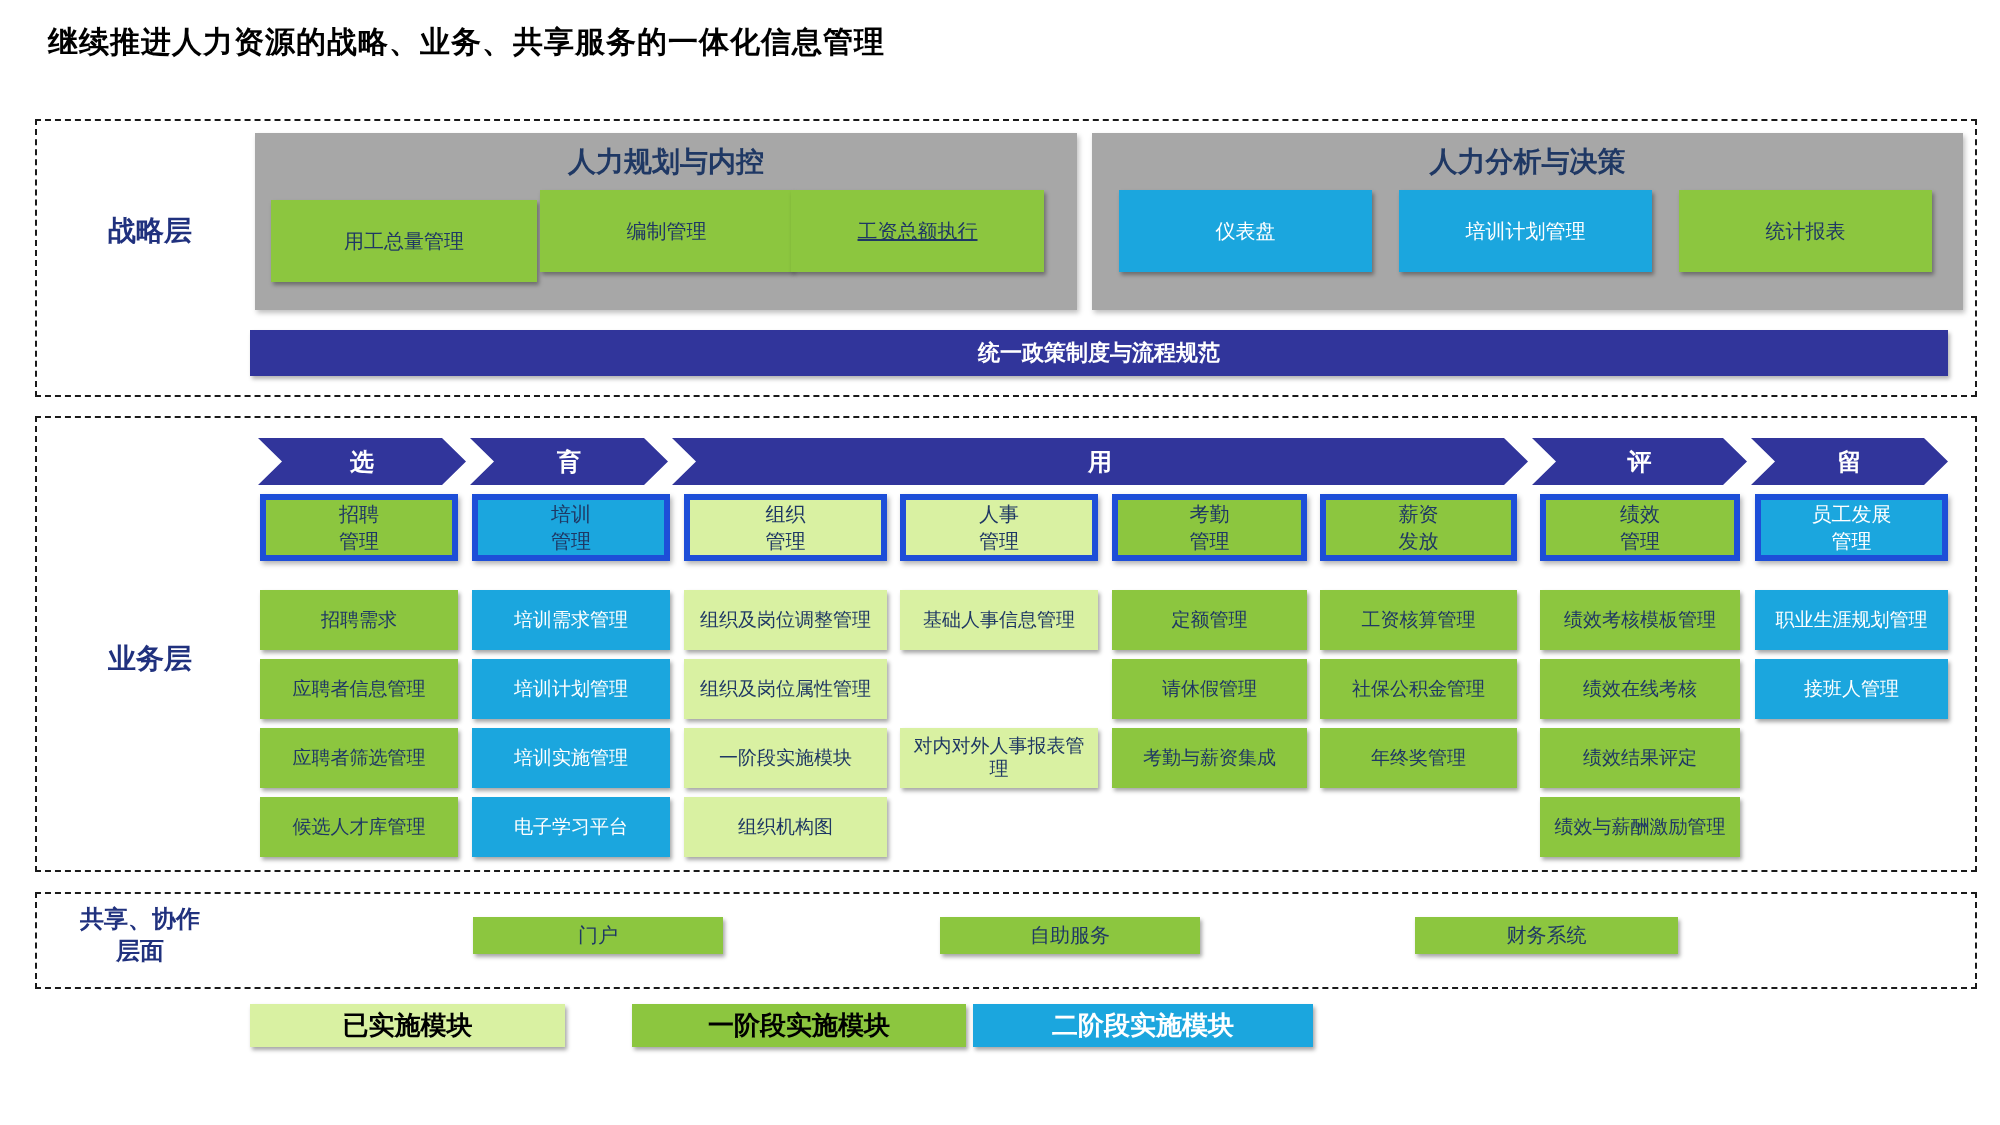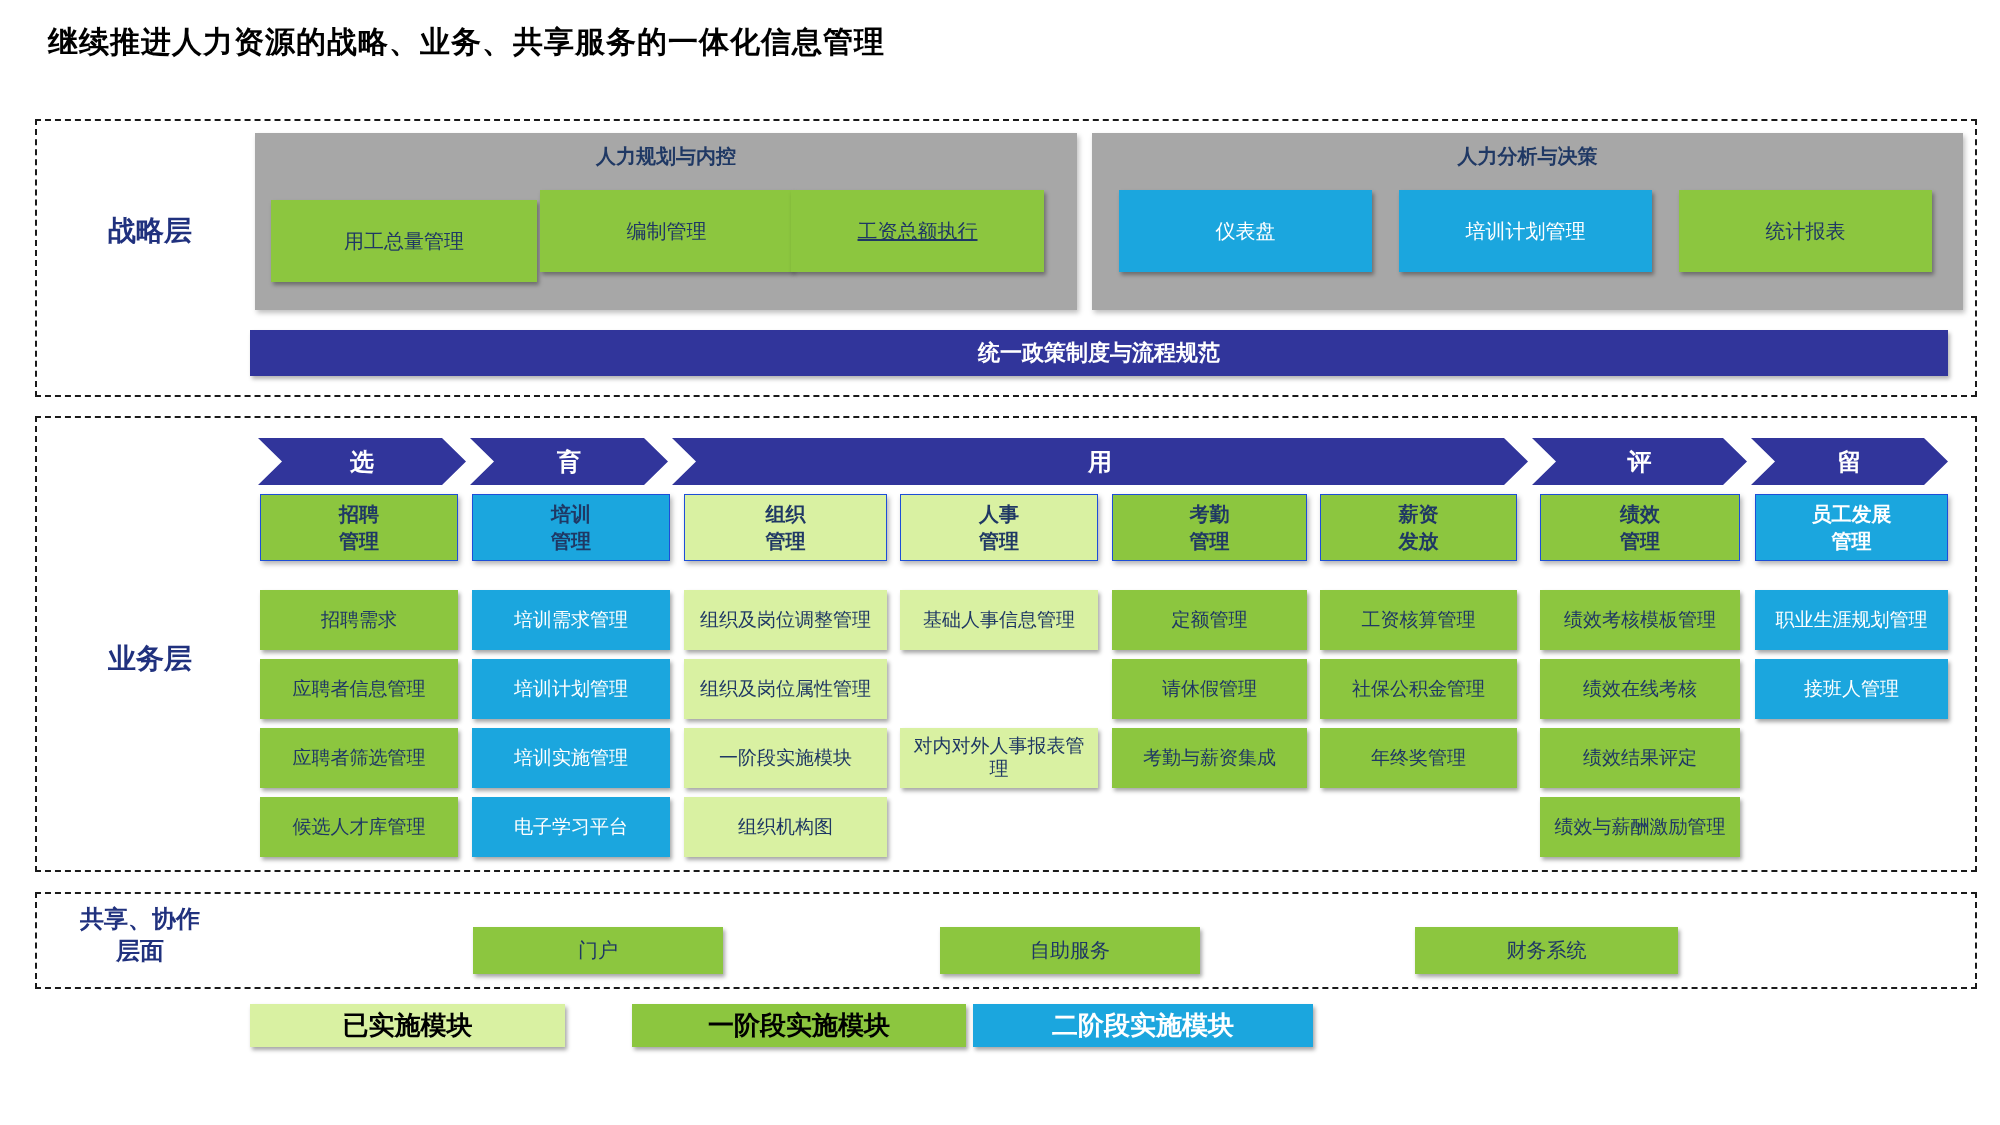--- a/index.html
+++ b/index.html
@@ -17,21 +17,21 @@
     font-family:"Liberation Sans", sans-serif;overflow:hidden;
   }
   .sec{position:absolute;border:2px dashed #1a1a1a;background:transparent;}
   .layer-label{
     position:absolute;color:var(--lblue);font-weight:700;font-size:28px;
     text-align:center;white-space:pre-line;line-height:1.35;
   }
   .panel{position:absolute;background:var(--gray);box-shadow:2px 3px 5px rgba(0,0,0,0.25);}
   .panel-title{
     position:absolute;left:0;right:0;top:10px;text-align:center;
-    color:var(--navy);font-weight:700;font-size:20px;
+    color:var(--navy);font-weight:700;font-size:28px;
   }
   .bx{
     position:absolute;display:flex;align-items:center;justify-content:center;
     text-align:center;box-shadow:2px 3px 4px rgba(0,0,0,0.35);
   }
   .sbox{font-size:20px;}
   .green{background:var(--green);color:var(--navy);}
   .lightgreen{background:var(--lightgreen);color:var(--navy);}
   .blue{background:var(--blue);color:#ffffff;}
   .blue-navy{background:var(--blue);color:var(--navy);}
@@ -41,36 +41,36 @@
     display:flex;align-items:center;justify-content:center;
     box-shadow:2px 3px 4px rgba(0,0,0,0.3);
   }
   .arrow{
     position:absolute;top:438px;height:47px;background:var(--indigo);
     color:#fff;font-weight:700;font-size:24px;
     display:flex;align-items:center;justify-content:center;
     clip-path:polygon(0 0, calc(100% - 24px) 0, 100% 50%, calc(100% - 24px) 100%, 0 100%, 24px 50%);
   }
   .hdrbox{
-    top:494px;height:67px;font-weight:700;font-size:20px;line-height:1.35;
-    white-space:pre-line;border:1px solid #1d4ed8;box-sizing:border-box;
+    top:494px;height:67px;font-weight:400;font-size:20px;line-height:1.35;
+    white-space:pre-line;border:6px solid #1d4ed8;box-sizing:border-box;
     box-shadow:2px 3px 5px rgba(0,0,0,0.3);
   }
   .cell{height:60px;font-size:19px;line-height:1.2;padding:0 5px;box-sizing:border-box;}
   
   .c1{left:260px;width:198px;}
   .c2{left:472px;width:198px;}
   .c3{left:684px;width:203px;}
   .c4{left:900px;width:198px;}
   .c5{left:1112px;width:195px;}
   .c6{left:1320px;width:197px;}
   .c7{left:1540px;width:200px;}
   .c8{left:1755px;width:193px;}
   .r1{top:590px;}.r2{top:659px;}.r3{top:728px;}.r4{top:797px;}
-  .shared-box{top:917px;height:47px;font-size:20px;margin-top:10px;}
+  .shared-box{top:917px;height:37px;font-size:20px;}
   .legend-box{top:1004px;height:43px;font-size:26px;font-weight:600;}
   .legend-black{color:#000000;}
   #title{
     position:absolute;left:48px;top:22px;color:#000;
     font-weight:700;font-size:30px;letter-spacing:1px;
   }
 </style>
 </head>
 <body>
 

